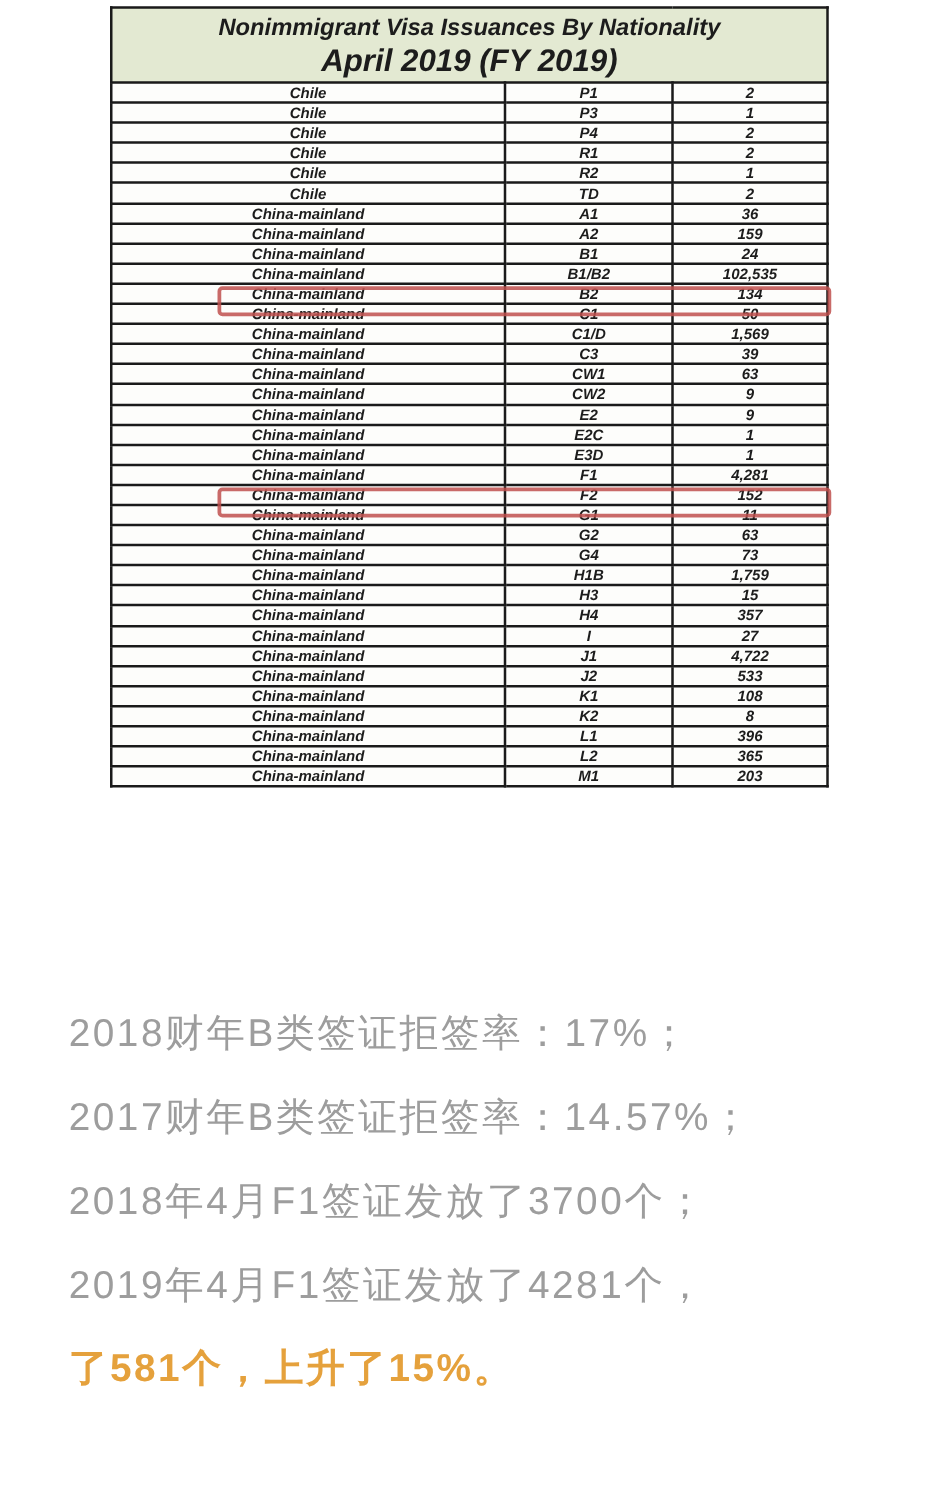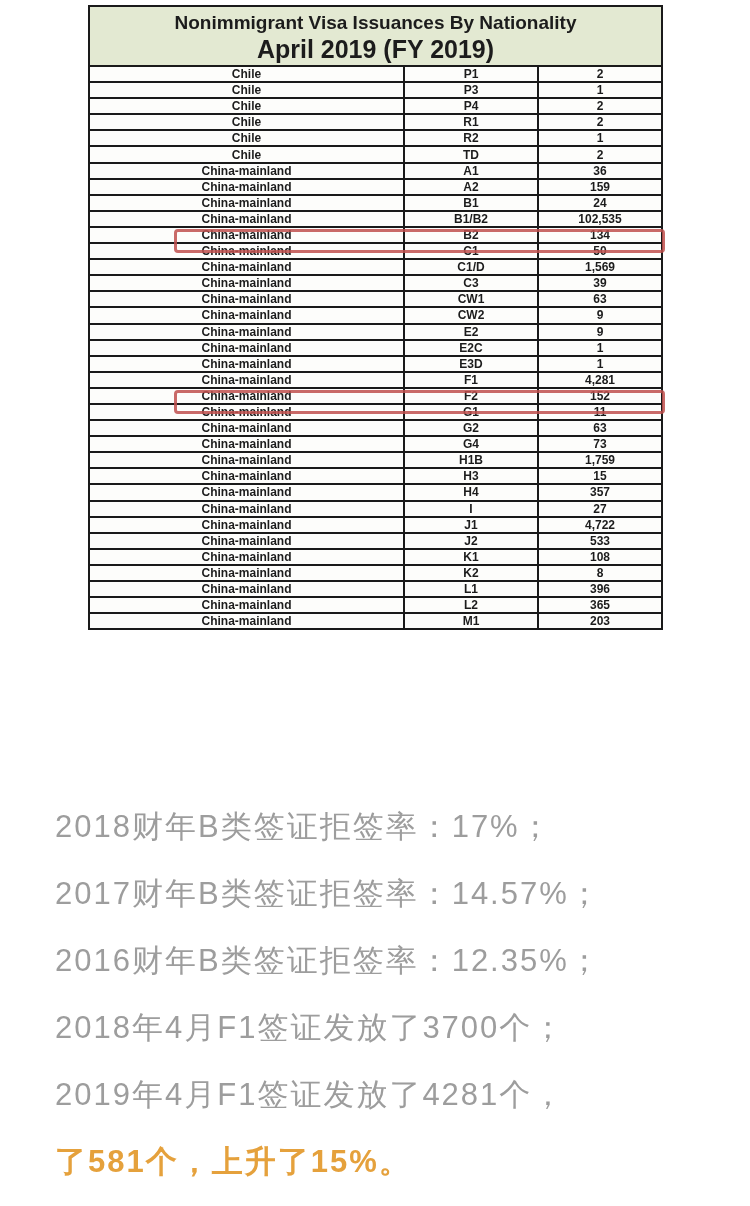--- a/index.html
+++ b/index.html
@@ -9,20 +9,21 @@
     background:#ffffff;
     font-family:"Liberation Sans", sans-serif;
     overflow:hidden;
   }
 
   
   .table-wrap{
     position:absolute;
     left:88px;top:5px;
     width:573px;
+    font-style:italic;
   }
   table.visa{
     border-collapse:collapse;
     width:573px;
     table-layout:fixed;
   }
   table.visa col.c-nat{width:315px;}
   table.visa col.c-class{width:134px;}
   table.visa col.c-iss{width:124px;}
 
@@ -284,23 +285,20 @@
     </div>
 
   <div class="notes">
     <div class="note-line">
       <span class="seg-gray">2018财年B类签证拒签率：17%；</span>
     </div>
     <div class="note-line">
       <span class="seg-gray">2017财年B类签证拒签率：14.57%；</span>
     </div>
     <div class="note-line">
-      <span class="seg-gray">2016财年B类签证拒签率：12.35%；</span>
-    </div>
-    <div class="note-line">
       <span class="seg-gray">2018年4月F1签证发放了3700个；</span>
     </div>
     <div class="note-line">
       <span class="seg-gray">2019年4月F1签证发放了4281个，</span>
     </div>
     <div class="note-line">
       <span class="seg-orange">了581个，上升了15%。</span>
     </div>
   </div>
 

